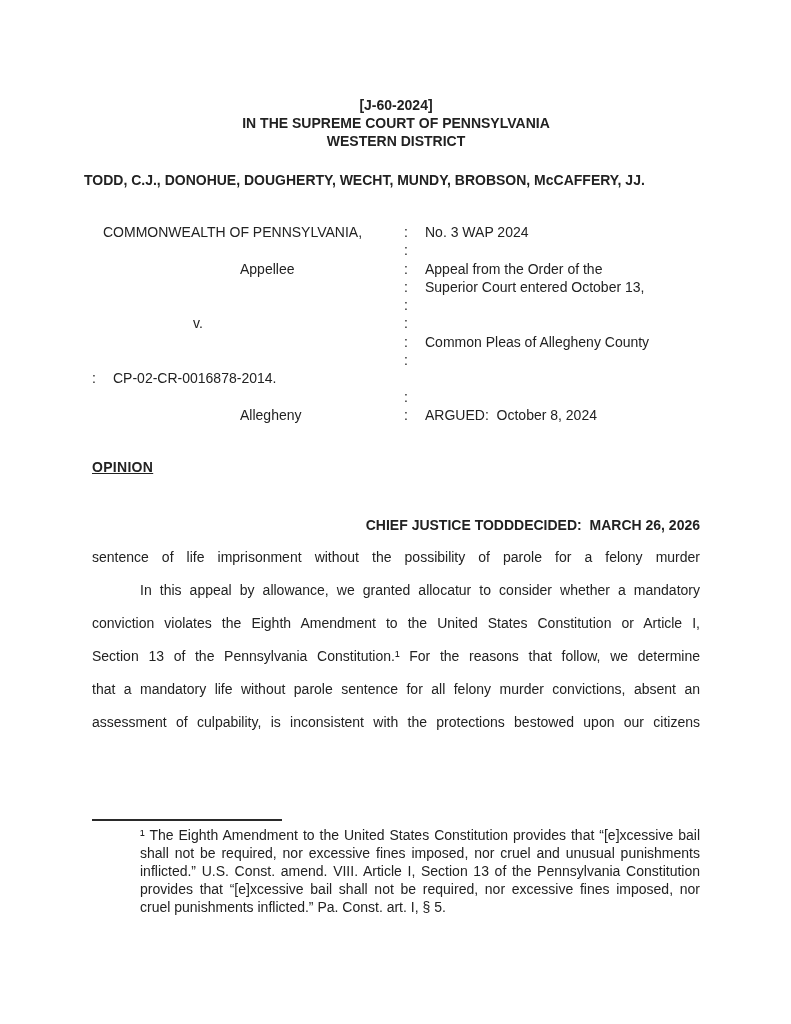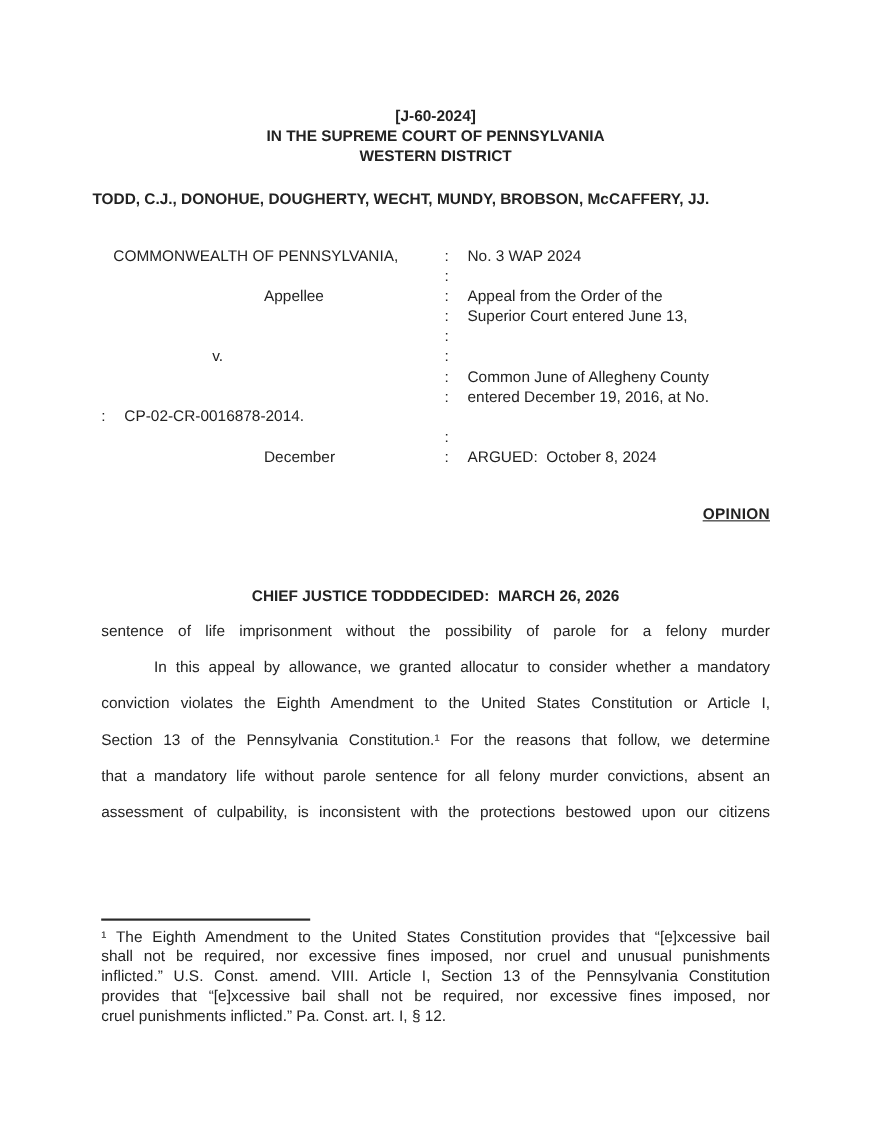--- a/index.html
+++ b/index.html
@@ -24,41 +24,41 @@
   .caption { margin-top: 34px; line-height: 18.3px; }
   .cap-row { display: flex; }
   .cap-left { width: 312px; flex: none; box-sizing: border-box; }
   .cap-colon { width: 21px; flex: none; }
   .cap-right { flex: 1; white-space: pre-wrap; }
   .ind-party { padding-left: 11px; }
   .ind-role { padding-left: 148px; }
   .ind-v { padding-left: 101px; }
 
   
-  .opinion-wrap { text-align: right; margin-top: 34px; line-height: 18px; }
+  .opinion-wrap { text-align: left; margin-top: 34px; line-height: 18px; }
   .opinion-heading { font-weight: bold; text-decoration: underline; letter-spacing: 0.3px; }
 
   
   .byline {
-    display: flex; justify-content: center;
-    font-weight: bold; line-height: 18px; margin-top: 56px;
+    display: flex; justify-content: flex-end;
+    font-weight: bold; line-height: 18px; margin-top: 40px;
     white-space: pre-wrap;
   }
 
   
   .body-text { margin-top: 7px; }
   .body-line {
     line-height: 33px; height: 33px; overflow: hidden;
     text-align: justify; text-align-last: justify;
   }
   .body-line.first { text-indent: 48px; }
 
   
   .footnote-sep { margin-top: 80px; width: 190px; border-top: 2px solid #2a2a2a; }
-  .footnote { margin-top: 5px; line-height: 18px; }
+  .footnote { margin-top: 5px; line-height: 18px; margin-left: 48px; }
   .fn-line { text-align: justify; text-align-last: justify; }
   .fn-line.last { text-align-last: left; }
 </style>
 </head>
 <body>
 
 <div class="page">
 
   <div class="header">
     <div>[J-60-2024]</div>
@@ -80,51 +80,50 @@
       <div class="cap-right"></div>
     </div>
     <div class="cap-row">
       <div class="cap-left ind-role">Appellee</div>
       <div class="cap-colon">:</div>
       <div class="cap-right">Appeal from the Order of the</div>
     </div>
     <div class="cap-row">
       <div class="cap-left"></div>
       <div class="cap-colon">:</div>
-      <div class="cap-right">Superior Court entered June 13,</div>
+      <div class="cap-right">Superior Court entered October 13,</div>
     </div>
     <div class="cap-row">
       <div class="cap-left"></div>
       <div class="cap-colon">:</div>
     </div>
     <div class="cap-row">
       <div class="cap-left ind-v">v.</div>
       <div class="cap-colon">:</div>
     </div>
     <div class="cap-row">
       <div class="cap-left"></div>
       <div class="cap-colon">:</div>
-      <div class="cap-right">Common June of Allegheny County</div>
+      <div class="cap-right">Common Pleas of Allegheny County</div>
     </div>
     <div class="cap-row">
       <div class="cap-left"></div>
       <div class="cap-colon">:</div>
-      <div class="cap-right">entered December 19, 2016, at No.</div>
     </div>
     <div class="cap-row">
       <div class="cap-colon">:</div>
       <div class="cap-right">CP-02-CR-0016878-2014.</div>
     </div>
     <div class="cap-row">
       <div class="cap-left"></div>
       <div class="cap-colon">:</div>
       <div class="cap-right"></div>
     </div>
     <div class="cap-row">
-      <div class="cap-left ind-role">December</div>
+      <div class="cap-left ind-role">Allegheny</div>
       <div class="cap-colon">:</div>
       <div class="cap-right">ARGUED:  October 8, 2024</div>
     </div>
   </div>
 
   <div class="opinion-wrap">
     <span class="opinion-heading">OPINION</span>
   </div>
 
   <div class="byline">
@@ -141,16 +140,16 @@
     <div class="body-line">assessment of culpability, is inconsistent with the protections bestowed upon our citizens</div>
   </div>
 
   <div class="footnote-sep"></div>
 
   <div class="footnote">
     <div class="fn-line">¹ The Eighth Amendment to the United States Constitution provides that “[e]xcessive bail</div>
     <div class="fn-line">shall not be required, nor excessive fines imposed, nor cruel and unusual punishments</div>
     <div class="fn-line">inflicted.” U.S. Const. amend. VIII. Article I, Section 13 of the Pennsylvania Constitution</div>
     <div class="fn-line">provides that “[e]xcessive bail shall not be required, nor excessive fines imposed, nor</div>
-    <div class="fn-line last">cruel punishments inflicted.” Pa. Const. art. I, § 12.</div>
+    <div class="fn-line last">cruel punishments inflicted.” Pa. Const. art. I, § 5.</div>
   </div>
 
 </div>
 
 </body></html>

